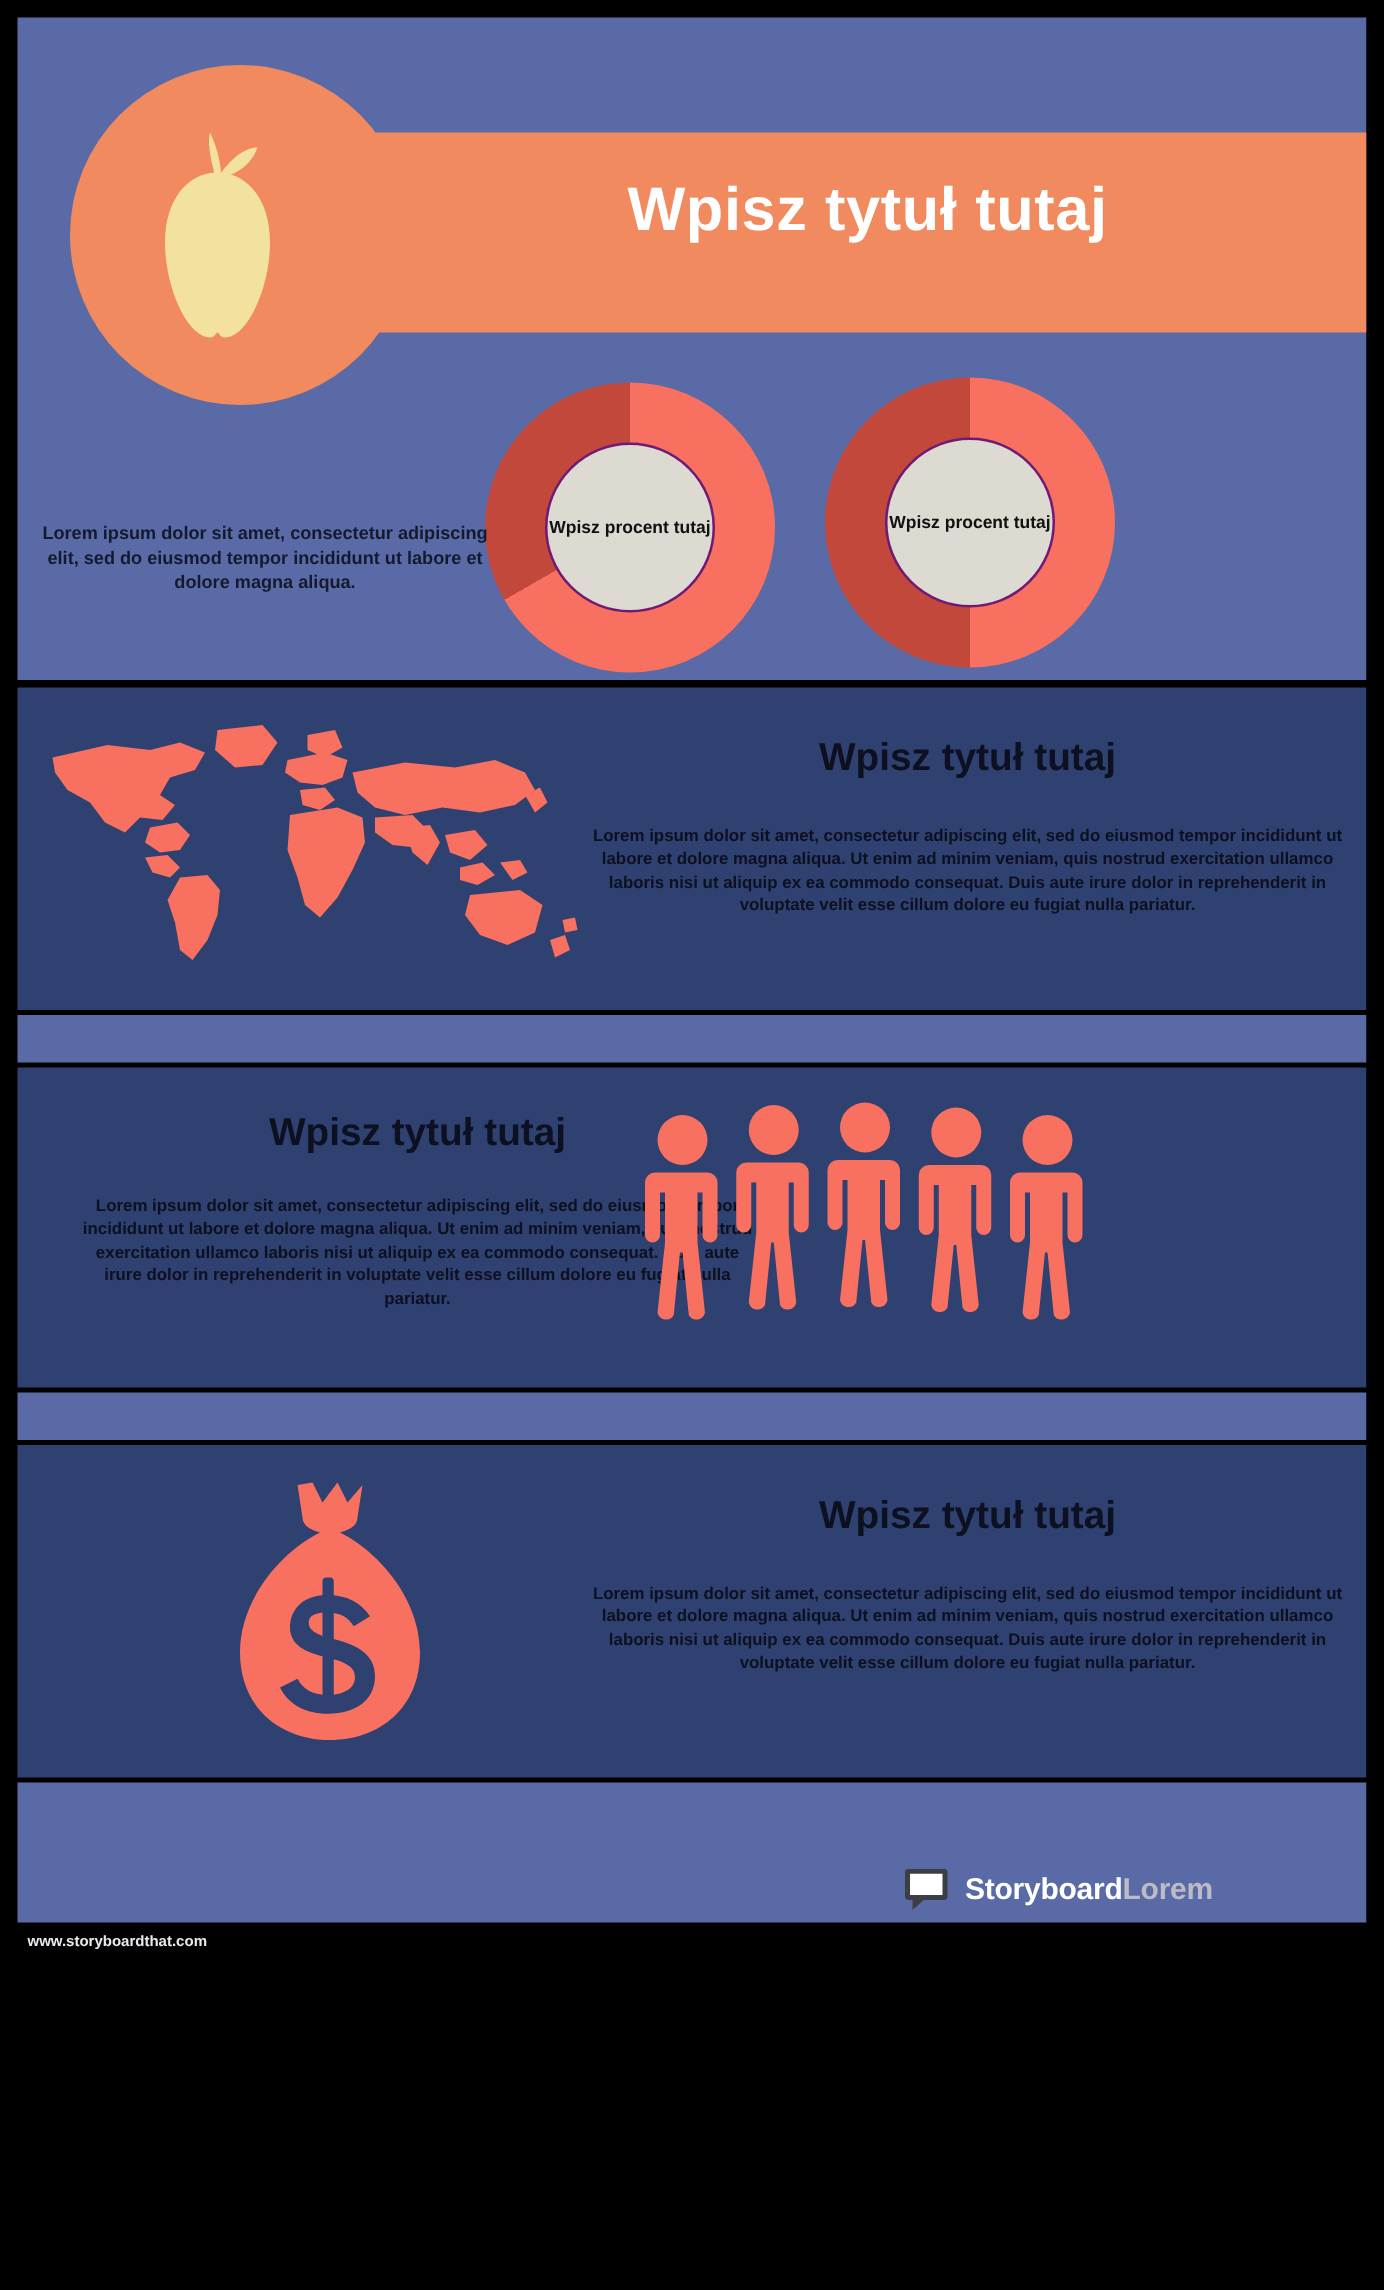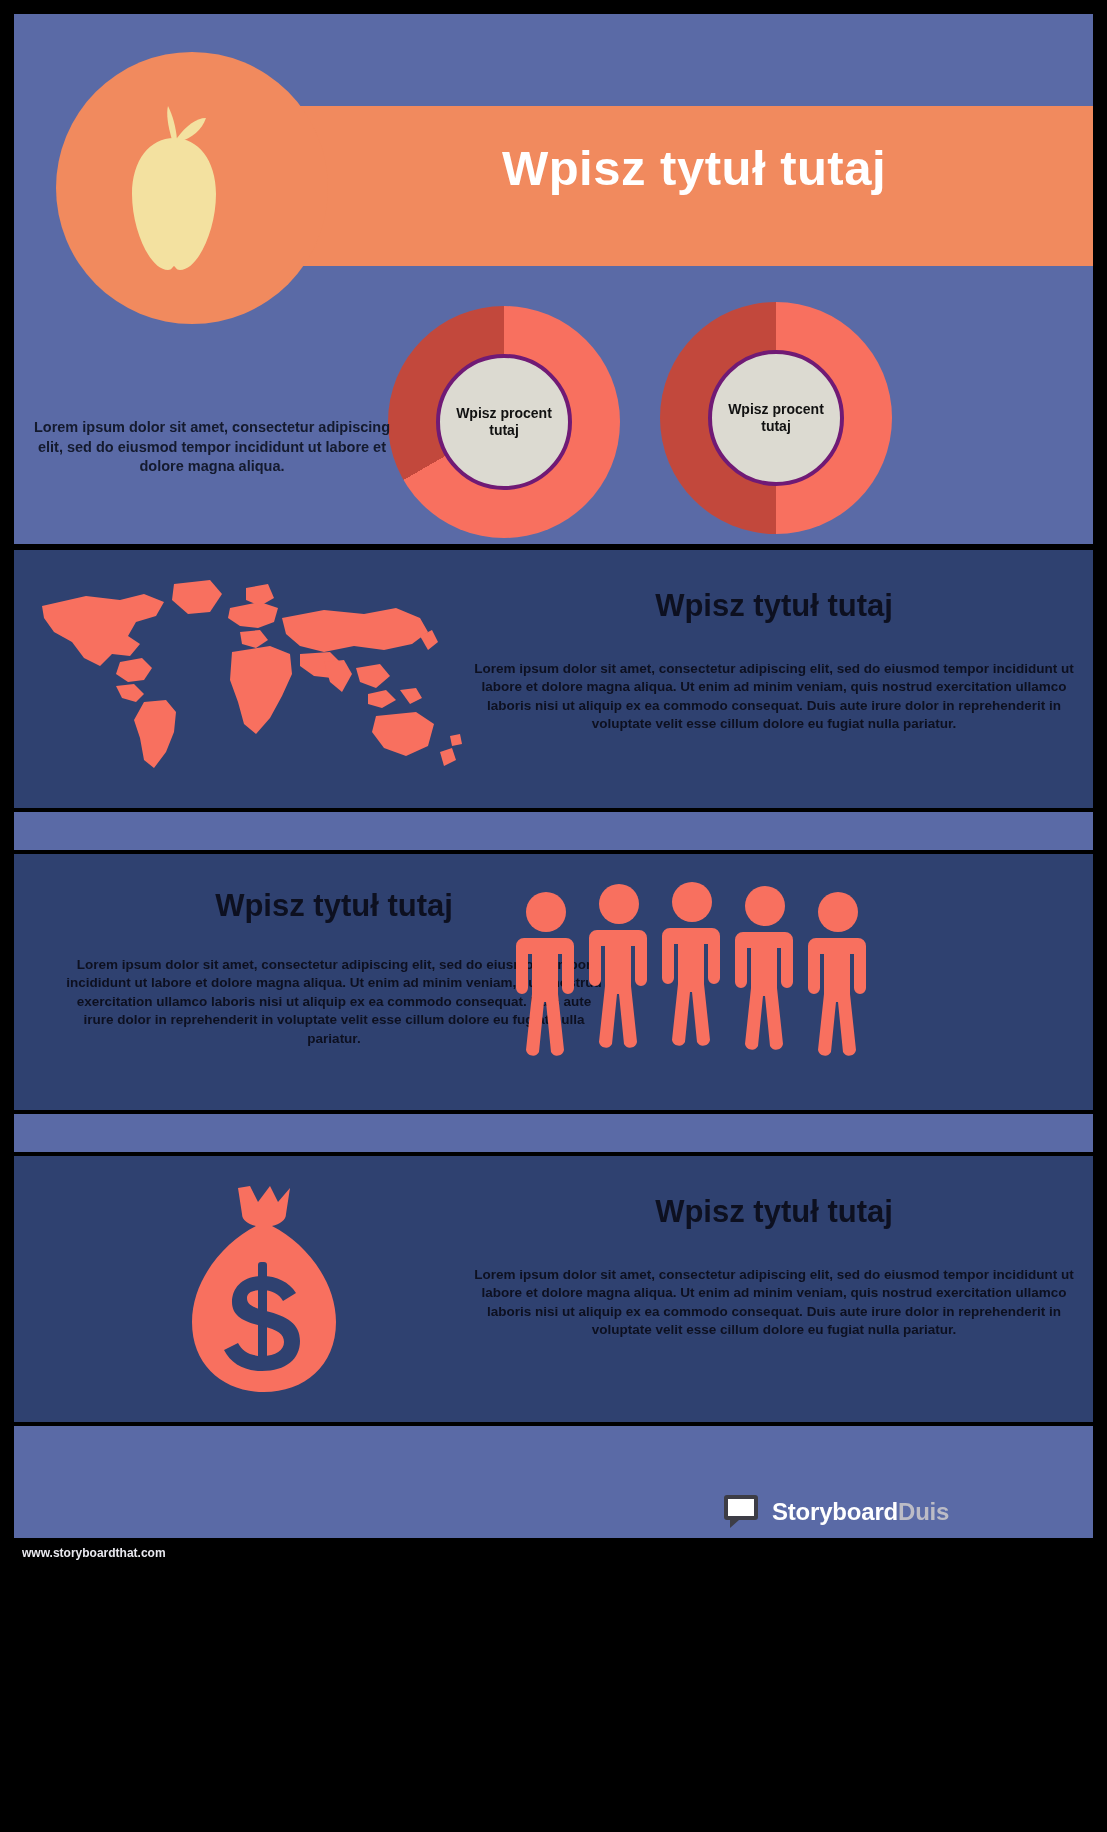--- a/index.html
+++ b/index.html
@@ -40,21 +40,21 @@
     position:absolute;left:18px;top:404px;width:360px;
     text-align:center;color:#141a2e;
     font-size:14.5px;font-weight:bold;line-height:1.35;
   }
 
   
   .donut{position:absolute;}
   .donut .ring{width:100%;height:100%;border-radius:50%;}
   .donut .hole{
     position:absolute;border-radius:50%;
-    background:#dcdad1;border:4px solid #701a75;
+    background:#dcdad1;border:2px solid #701a75;
     display:flex;align-items:center;justify-content:center;text-align:center;
     color:#111;font-size:14px;font-weight:bold;line-height:1.25;
     box-sizing:border-box;
   }
   #donut1{left:374px;top:292px;width:232px;height:232px;}
   #donut1 .hole{left:48px;top:48px;width:136px;height:136px;}
   #donut2{left:646px;top:288px;width:232px;height:232px;}
   #donut2 .hole{left:48px;top:48px;width:136px;height:136px;}
 
   
@@ -242,16 +242,16 @@
   <div class="band band-light" id="sep3"></div>
 
   <div class="footer-url">www.storyboardthat.com</div>
 
   <div class="logo">
     <svg width="40" height="34" viewBox="0 0 40 34">
       <rect x="0" y="0" width="34" height="25" rx="3" fill="#3d3d46"></rect>
       <path d="M6 25 L6 33 L15 25 Z" fill="#3d3d46"></path>
       <rect x="4" y="4" width="26" height="17" fill="#ffffff"></rect>
     </svg>
-    <span class="logo-text"><span>Storyboard</span><span class="that">Duis</span></span>
+    <span class="logo-text"><span>Storyboard</span><span class="that">Lorem</span></span>
   </div>
 
 </div>
 
 </body></html>

